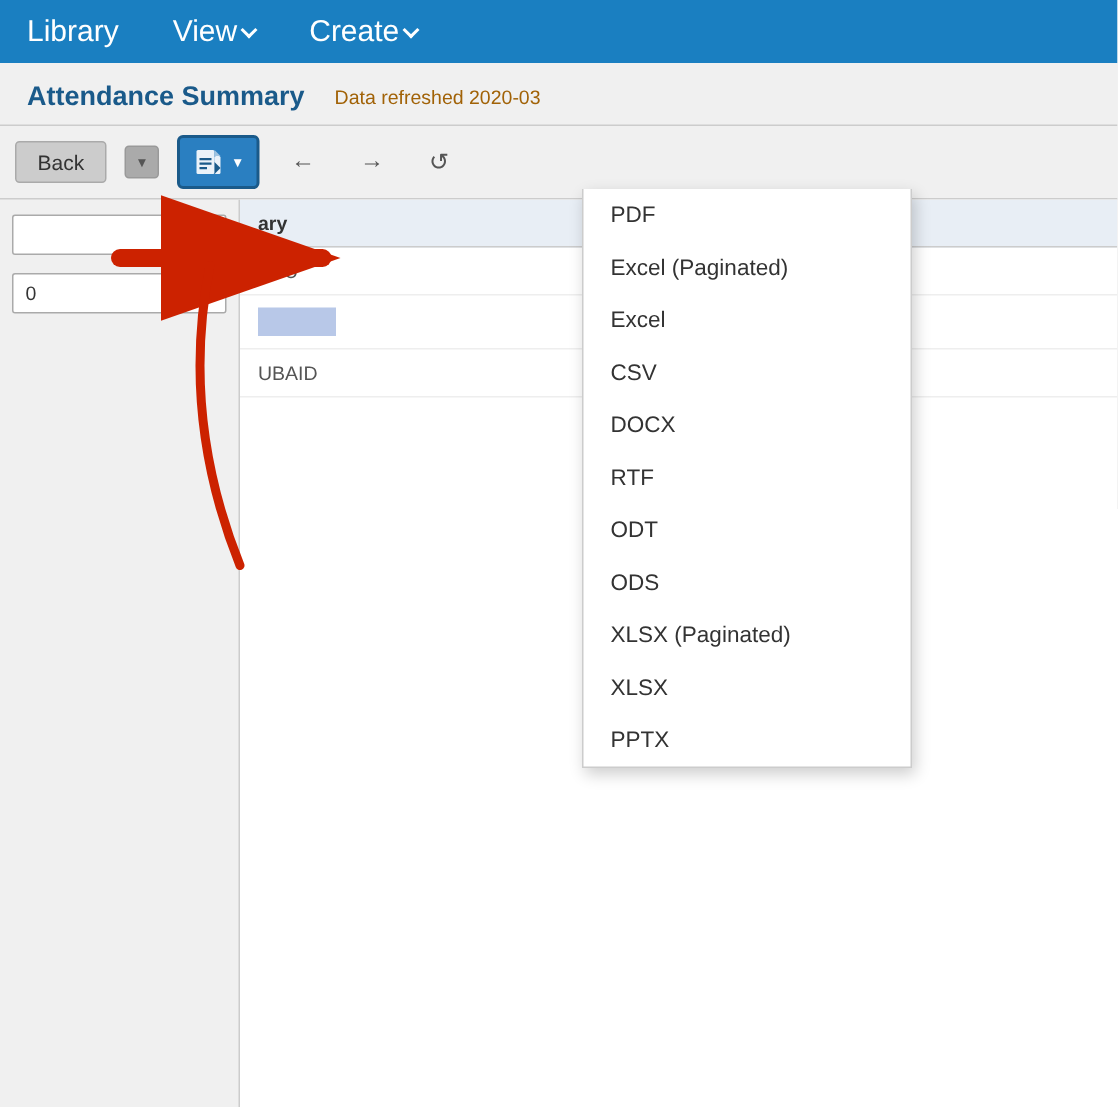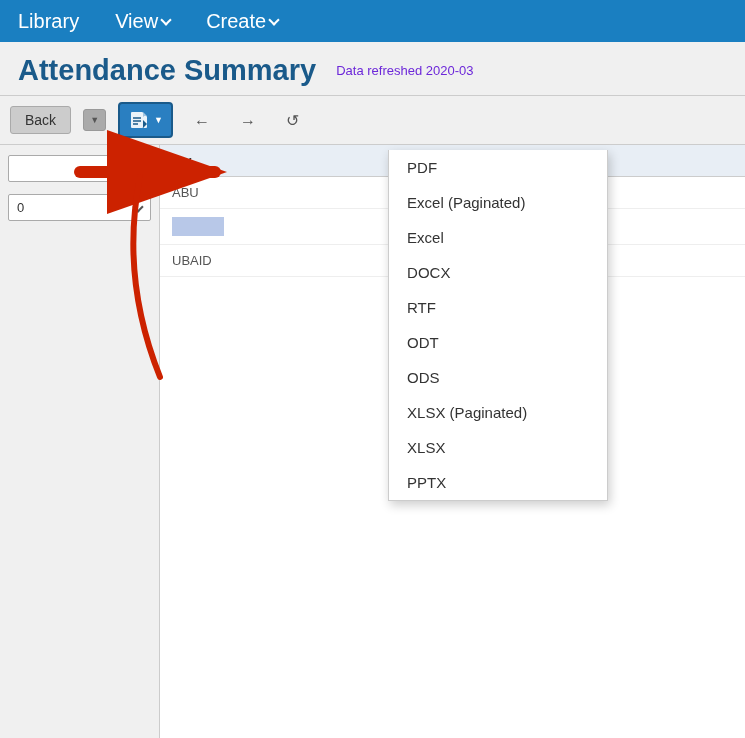--- a/index.html
+++ b/index.html
@@ -52,27 +52,27 @@
     
     .report-header {
       background: #f0f0f0;
       padding: 12px 18px 8px 18px;
       border-bottom: 1px solid #ccc;
       display: flex;
       align-items: center;
       gap: 20px;
     }
     .report-title {
-      font-size: 29px;
+      font-size: 18px;
       font-weight: bold;
       color: #1a5a8a;
     }
     .data-refreshed {
       font-size: 13px;
-      color: #6d28d9;
+      color: #a16207;
     }
 
     
     .toolbar {
       background: #f0f0f0;
       padding: 6px 10px;
       display: flex;
       align-items: center;
       gap: 12px;
       border-bottom: 1px solid #ccc;
@@ -129,21 +129,21 @@
       border-radius: 3px;
       padding: 4px 8px;
       cursor: pointer;
       font-size: 16px;
       color: #555;
     }
 
     
     .export-dropdown {
       position: absolute;
-      top: 48px;
+      top: 36px;
       left: 270px;
       background: white;
       border: 1px solid #ccc;
       border-top: none;
       min-width: 220px;
       z-index: 100;
       box-shadow: 2px 4px 10px rgba(0,0,0,0.2);
     }
     .export-menu-item {
       padding: 9px 18px;
@@ -290,20 +290,21 @@
             <polygon points="14,10 18,14 14,18" fill="#1a5a8a"></polygon>
           </svg>
         </span>
         <span class="export-chevron">▼</span>
       </button>
 
       <div class="export-dropdown">
           <span class="export-menu-item">PDF</span>
           <span class="export-menu-item">Excel (Paginated)</span>
           <span class="export-menu-item">Excel</span>
+          <span class="export-menu-item">CSV</span>
           <span class="export-menu-item">DOCX</span>
           <span class="export-menu-item">RTF</span>
           <span class="export-menu-item">ODT</span>
           <span class="export-menu-item">ODS</span>
           <span class="export-menu-item">XLSX (Paginated)</span>
           <span class="export-menu-item">XLSX</span>
           <span class="export-menu-item">PPTX</span>
         </div>
     </div>
 

